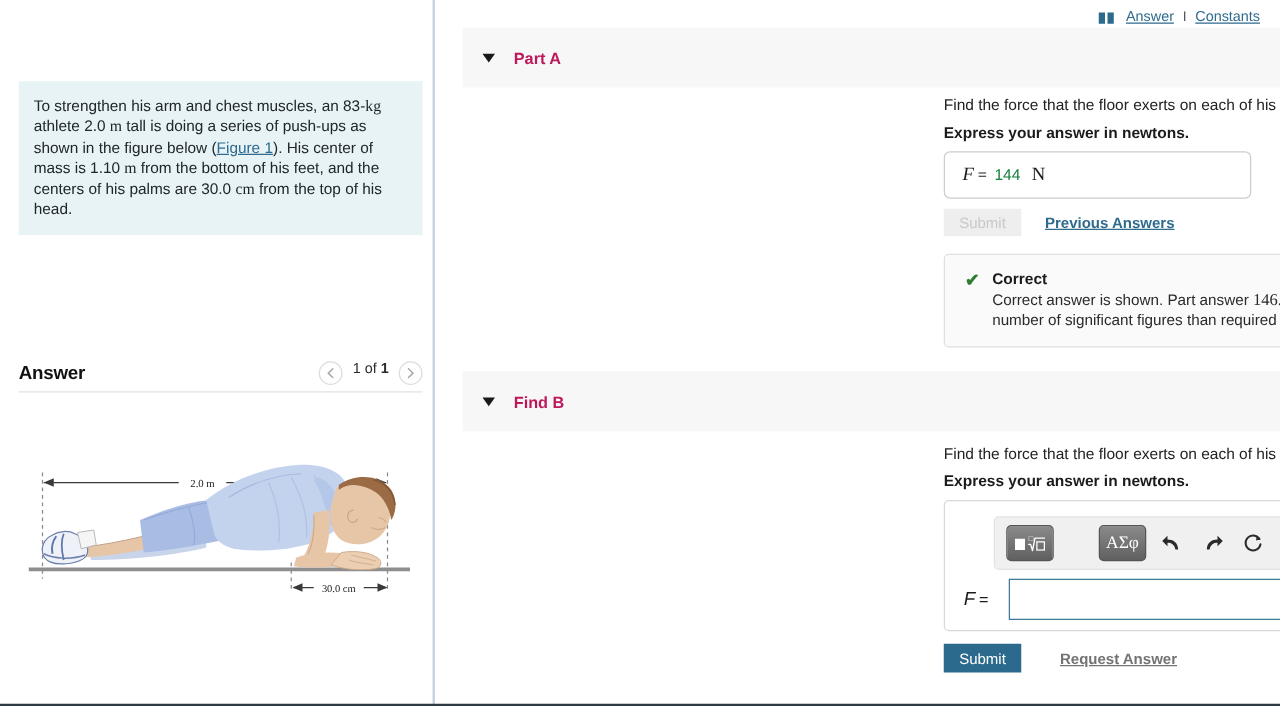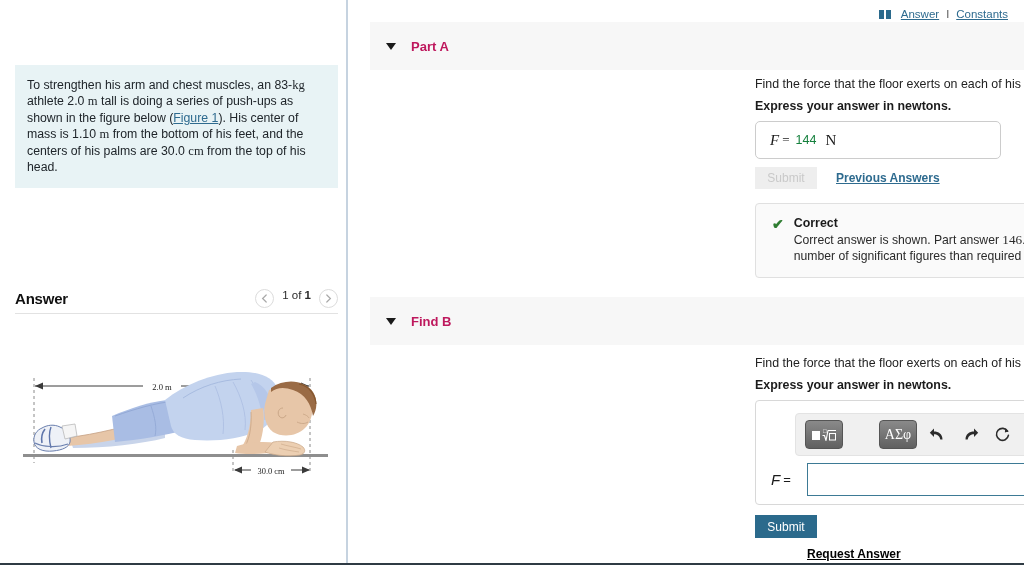--- a/index.html
+++ b/index.html
@@ -325,27 +325,26 @@
     width: 62px; height: 23px;
     background: #2b6a8c;
     color: #fff;
     border: none;
     font-size: 12px;
     font-family: "Liberation Sans", sans-serif;
     cursor: pointer;
   }
   .link-request {
     position: absolute;
-    left: 459px; top: 520px;
+    left: 500px; top: 520px;
     font-size: 12px;
     font-weight: bold;
-    color: #000000;
+    color: #737373;
     text-decoration: underline;
     cursor: pointer;
-    margin-top: 27px;
   }
   .bottom-edge {
     position: absolute;
     left: 0; bottom: 0;
     width: 1024px; height: 2px;
     background: #2f3b44;
   }
 </style>
 </head>
 <body>

